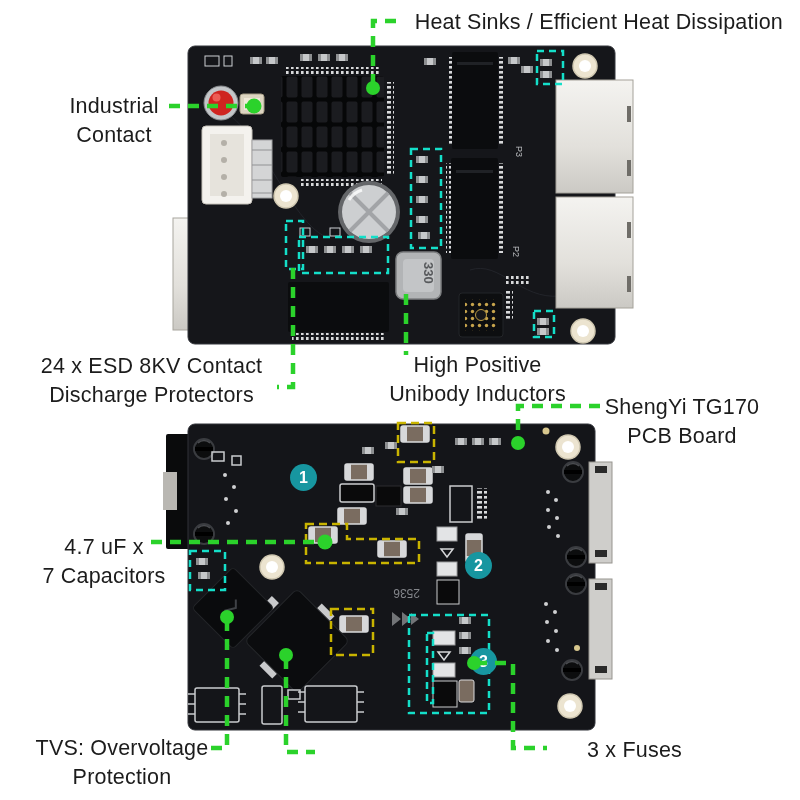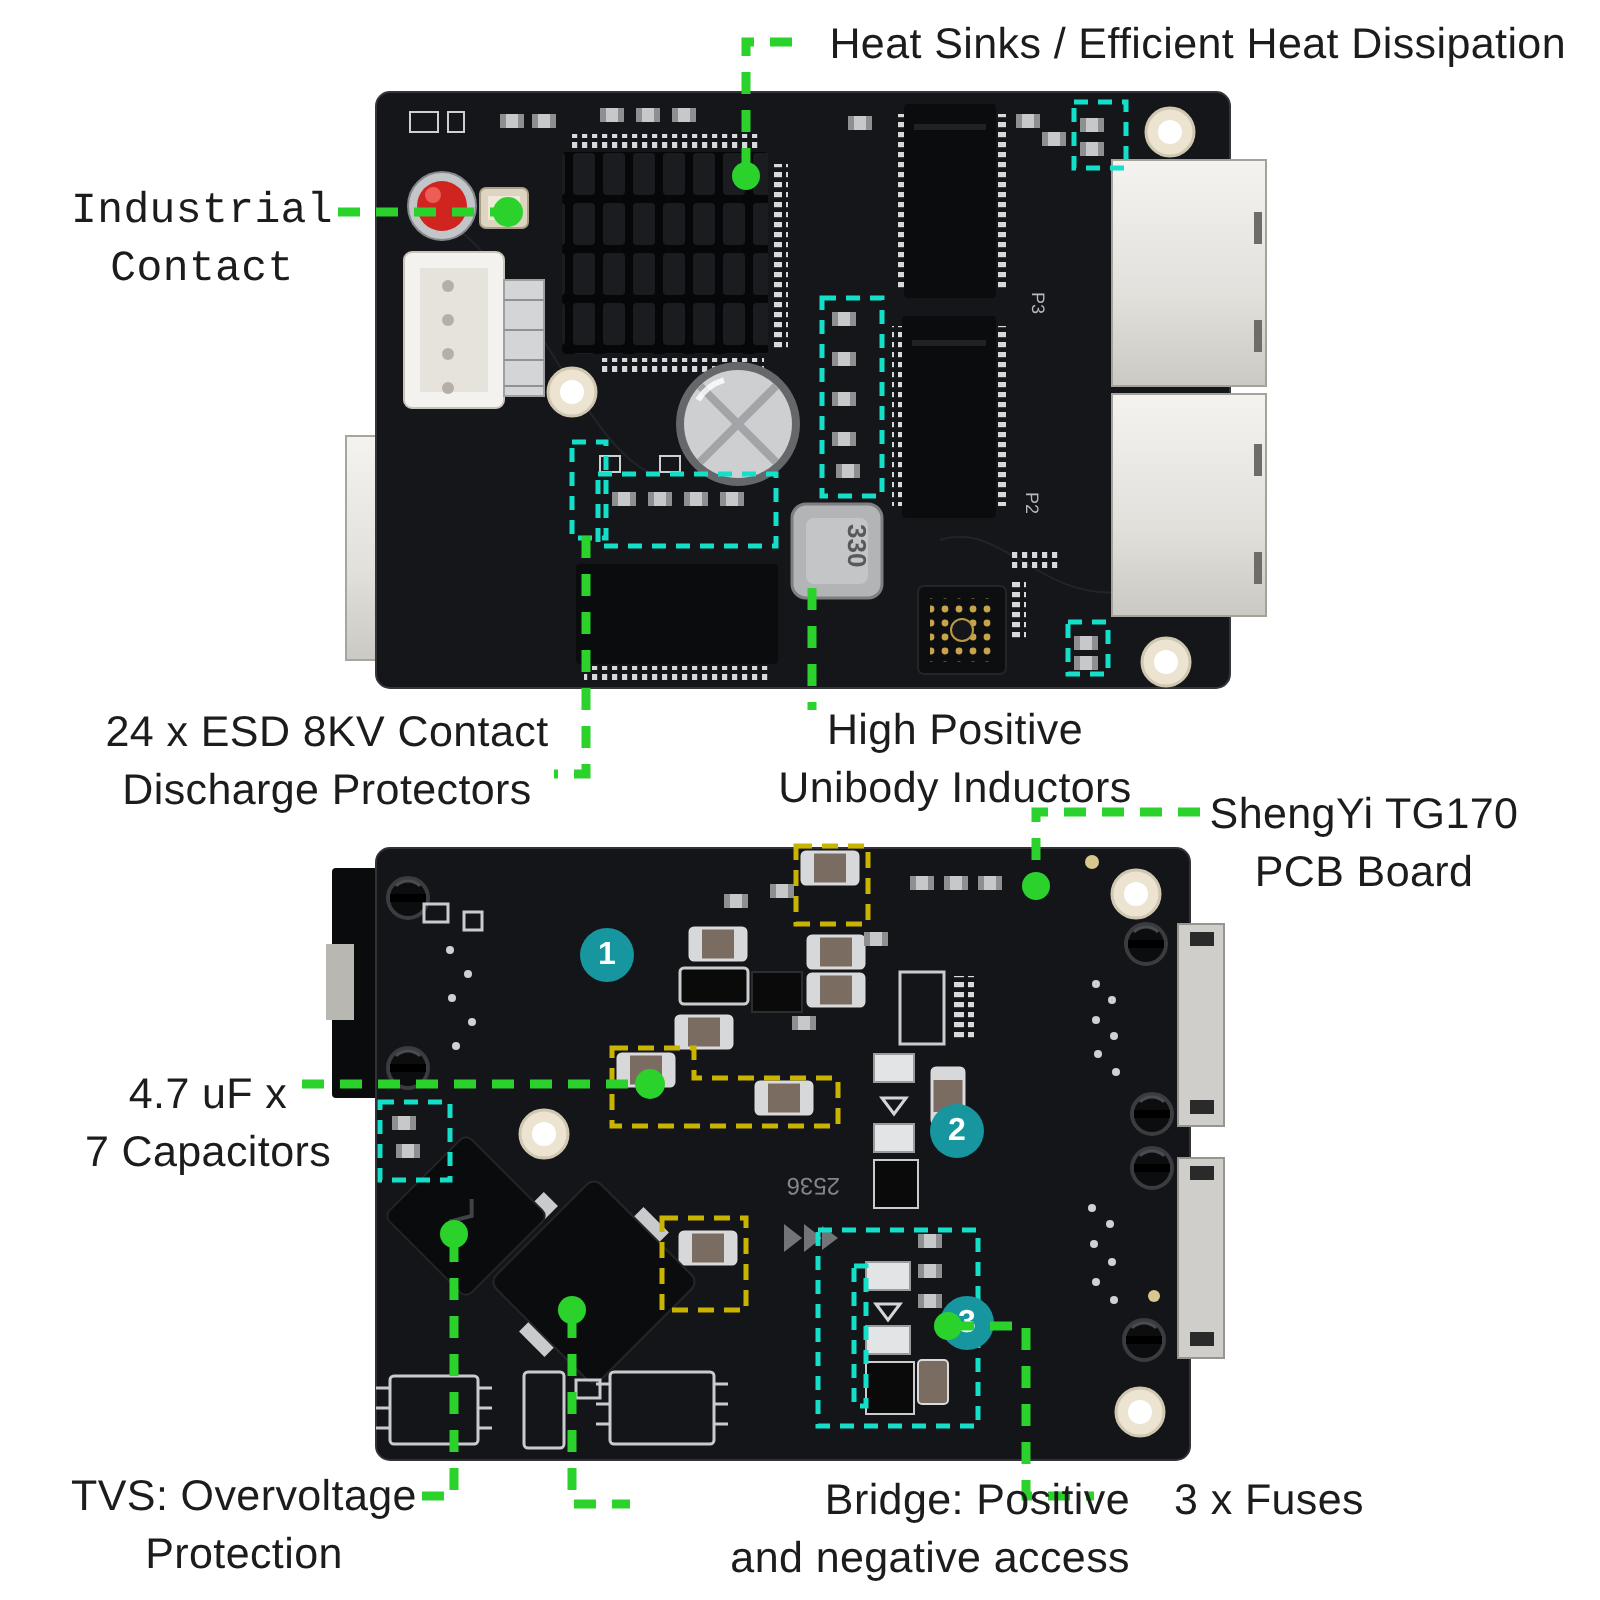--- a/index.html
+++ b/index.html
@@ -335,45 +335,41 @@
     <circle cx="325" cy="542" r="7.5"></circle>
     <circle cx="227" cy="617" r="7"></circle>
     <circle cx="286" cy="655" r="7"></circle>
     <circle cx="474" cy="663" r="7"></circle>
   </g>
 </svg>
 
 <div class="lbl ta-l" style="left:398px;top:8px;width:385px;">
   <span>Heat Sinks / Efficient Heat Dissipation</span>
 </div>
-<div class="lbl ta-c" style="left:26px;top:92px;width:150px;font-family:Liberation Mono, monospace;">
+<div class="lbl ta-c" style="left:39px;top:92px;width:150px;">
   <span>Industrial</span>
   <span>Contact</span>
 </div>
-<div class="lbl ta-c" style="left:36px;top:352px;width:255px;">
+<div class="lbl ta-c" style="left:24px;top:352px;width:255px;">
   <span>24 x ESD 8KV Contact</span>
   <span>Discharge Protectors</span>
 </div>
 <div class="lbl ta-c" style="left:360px;top:351px;width:235px;">
   <span>High Positive</span>
   <span>Unibody Inductors</span>
 </div>
 <div class="lbl ta-c" style="left:597px;top:393px;width:170px;">
   <span>ShengYi TG170</span>
   <span>PCB Board</span>
 </div>
 <div class="lbl ta-c" style="left:28px;top:533px;width:152px;">
   <span>4.7 uF x</span>
   <span>7 Capacitors</span>
 </div>
 <div class="lbl ta-c" style="left:18px;top:734px;width:184px;margin-left:12px;">
   <span>TVS: Overvoltage</span>
   <span>Protection</span>
 </div>
-<div class="lbl ta-l" style="left:320px;top:736px;width:245px;">
-  <span>Bridge: Positive</span>
-  <span>and negative access</span>
-</div>
 <div class="lbl ta-l" style="left:552px;top:736px;width:130px;">
   <span>3 x Fuses</span>
 </div>
 
 </div>
 
 </body></html>

